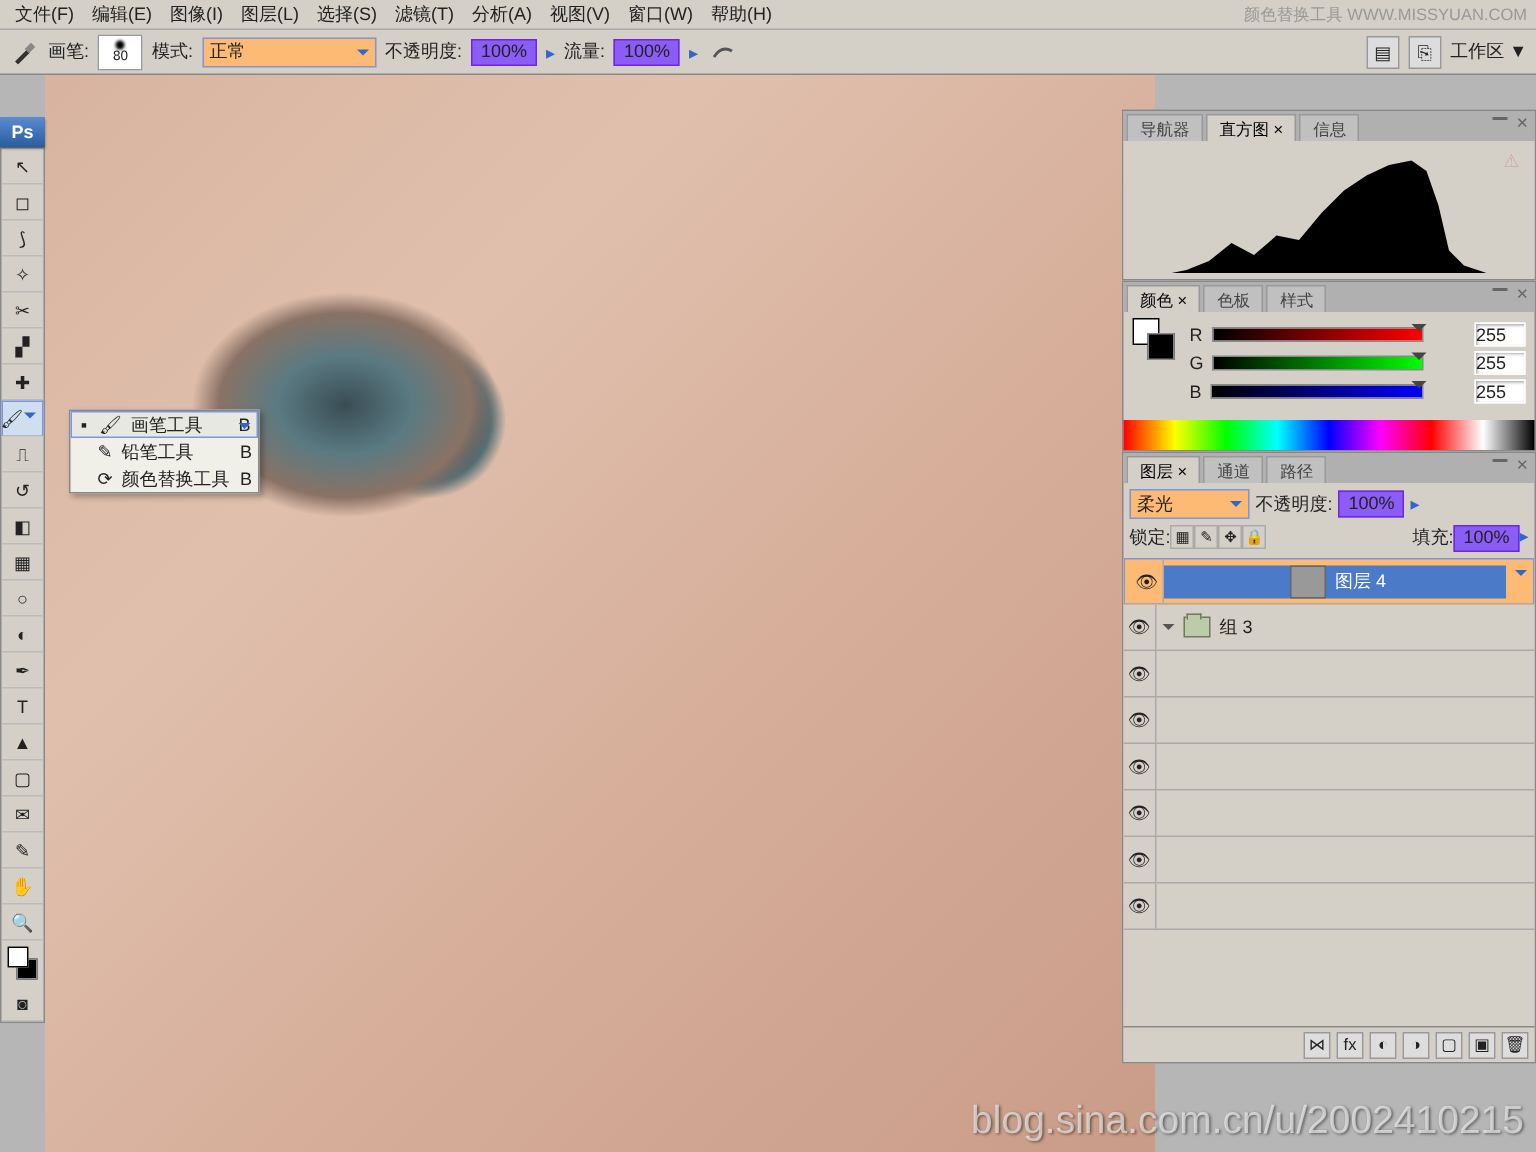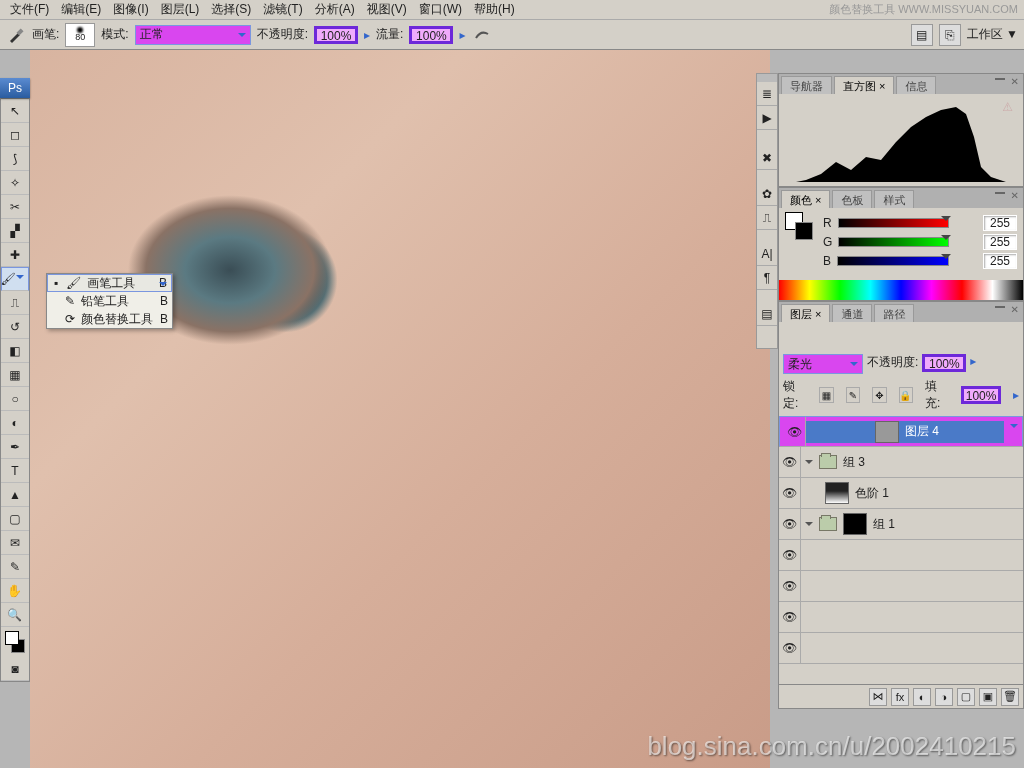--- a/index.html
+++ b/index.html
@@ -8,54 +8,54 @@
 
 .menu-bar { height:20px; background:#d4d0c8; display:flex; align-items:center; padding:0 4px; border-bottom:1px solid #aaa; position:relative; }
 .menu-item { padding:2px 6px; cursor:pointer; }
 .watermark-top { position:absolute; right:6px; top:2px; color:#999; font-size:11px; }
 
 
 .options-bar { height:30px; background:#d4d0c8; display:flex; align-items:center; padding:0 6px; gap:6px; border-bottom:1px solid #888; }
 .brush-icon { width:20px; height:20px; display:flex; align-items:center; justify-content:center; }
 .brush-sample { width:30px; height:24px; border:1px solid #999; display:flex; flex-direction:column; align-items:center; justify-content:center; background:#fff; font-size:10px; line-height:1; }
 .brush-dot { width:6px; height:6px; background:#000; border-radius:50%; filter:blur(1px); }
-.sel { border:1px solid #7a96df; background:#d946ef; height:20px; padding:0 18px 0 4px; display:inline-flex; align-items:center; position:relative; }
+.sel { border:1px solid #7a96df; background:#fdba74; height:20px; padding:0 18px 0 4px; display:inline-flex; align-items:center; position:relative; }
 .sel::after { content:""; position:absolute; right:4px; top:7px; border:4px solid transparent; border-top-color:#36c; }
-.num-box { border:3px solid #6d28d9; background:#f0abfc; width:44px; height:18px; text-align:center; }
+.num-box { border:1px solid #6d28d9; background:#8b5cf6; width:44px; height:18px; text-align:center; }
 .options-right { margin-left:auto; display:flex; gap:6px; align-items:center; }
 .icon-btn { width:22px; height:22px; border:1px solid #999; background:#ddd; display:flex; align-items:center; justify-content:center; }
 
 
 .toolbox { position:absolute; left:0; top:50px; width:30px; background:#d4d0c8; border:1px solid #888; }
 .tb-tool { width:28px; height:24px; display:flex; align-items:center; justify-content:center; border-bottom:1px solid #bbb; }
 .tb-tool.sel { background:#d0dff0; }
 .swatches { padding:4px; }
 .sw-fg { width:14px; height:14px; background:#fff; border:1px solid #000; position:relative; }
 .sw-bg { width:14px; height:14px; background:#000; border:1px solid #888; margin-left:6px; margin-top:-6px; }
 
 
-.ps-header { position:absolute; left:0; top:78px; width:30px; height:20px; background:linear-gradient(#5a8bd1,#2a5ca0); color:#fff; display:flex; align-items:center; justify-content:center; font-weight:normal; box-shadow:0 1px 2px rgba(0,0,0,.4); z-index:3; }
+.ps-header { position:absolute; left:0; top:78px; width:30px; height:20px; background:linear-gradient(#5a8bd1,#2a5ca0); color:#fff; display:flex; align-items:center; justify-content:center; font-weight:bold; box-shadow:0 1px 2px rgba(0,0,0,.4); z-index:3; }
 
 
 .flyout { position:absolute; left:46px; top:273px; width:127px; background:#f0efe8; border:1px solid #888; box-shadow:2px 2px 4px rgba(0,0,0,.3); z-index:5; }
 .fly-item { display:flex; align-items:center; height:18px; padding:0 4px; gap:6px; }
 .fly-item.sel { background:#e8e8e2; }
 .fly-dot { width:8px; text-align:center; }
 .fly-key { margin-left:auto; }
 
 
 .canvas { position:absolute; left:30px; top:50px; width:740px; height:718px; background: radial-gradient(ellipse 300px 220px at 200px 220px, #3a4d55 0%, #5b7a82 15%, #8a7265 28%, transparent 34%), radial-gradient(circle 70px at 255px 230px, #1a1f23 0%, #2d4850 30%, #506d74 60%, transparent 75%), linear-gradient(135deg, #d8b4a0 0%, #e0c0ad 30%, #d6ae9a 60%, #c99c88 100%); }
 
 
 .vdock { position:absolute; right:246px; top:73px; width:22px; height:276px; background:#d4d0c8; border:1px solid #999; display:flex; flex-direction:column; }
 .vdock .vd-grip { height:8px; background:#bbb; }
 .vdock .vd-btn { height:24px; border-bottom:1px solid #aaa; display:flex; align-items:center; justify-content:center; }
 
 
-.panel-stack { position:absolute; right:0; top:73px; width:246px; display:flex; flex-direction:column; gap:0; }
+.panel-stack { position:absolute; right:0; top:73px; width:276px; display:flex; flex-direction:column; gap:0; }
 .panel { background:#d4d0c8; border:1px solid #888; margin-bottom:0; }
 .p-tabs { height:20px; display:flex; align-items:flex-end; background:#b0b0b0; position:relative; }
 .p-tab { height:18px; padding:2px 8px 0; background:#c0c0c0; border:1px solid #999; border-bottom:none; margin-left:2px; color:#444; font-size:11px; }
 .p-tab.act { background:#d4d0c8; color:#000; }
 .p-close { position:absolute; right:4px; top:2px; font-size:10px; color:#666; }
 .p-dash { position:absolute; right:18px; top:4px; width:10px; height:2px; background:#666; }
 .p-body { padding:4px 6px; }
 
 
 .hist-body { height:92px; display:flex; align-items:flex-end; justify-content:center; padding:4px; position:relative; background:#d4d0c8; }
@@ -63,30 +63,30 @@
 .histogram svg { width:100%; height:100%; }
 .warn { position:absolute; right:10px; top:6px; color:#caa; }
 
 
 .color-row { display:flex; align-items:center; gap:6px; margin:3px 0; }
 .color-slider { flex:1; height:10px; border:1px solid #888; position:relative; }
 .csR { background:linear-gradient(to right,#000,#f00); }
 .csG { background:linear-gradient(to right,#000,#0f0); }
 .csB { background:linear-gradient(to right,#000,#00f); }
 .color-slider::after { content:""; position:absolute; right:-3px; top:-3px; width:0; height:0; border:5px solid transparent; border-top-color:#444; }
-.color-val { width:34px; height:16px; border:1px solid #fff; background:#fff; text-align:center; box-shadow:inset 1px 1px 2px #aaa;margin-left:28px; }
+.color-val { width:34px; height:16px; border:1px solid #fff; background:#fff; box-shadow:inset 1px 1px 2px #aaa;margin-left:28px; }
 .spectrum { height:20px; margin-top:4px; background:linear-gradient(to right,#f00,#ff0,#0f0,#0ff,#00f,#f0f,#f00,#fff,#000); }
 .sw-pair { width:32px; height:30px; position:relative; }
 .swA { position:absolute; width:18px; height:18px; background:#fff; border:1px solid #000; }
 .swB { position:absolute; width:18px; height:18px; background:#000; border:1px solid #888; left:10px; top:10px; }
 
 
 .layers-panel { height:408px; display:flex; flex-direction:column; }
-.layers-opts { display:flex; gap:4px; padding:4px;margin-top:28px; }
-.layers-lock { display:flex; align-items:center; gap:12px; padding:0 4px 4px; }
+.layers-opts { display:flex; align-items:center; gap:4px; padding:4px; }
+.layers-lock { display:flex; align-items:flex-start; gap:0; padding:0 4px 4px; }
 .lock-ic { width:16px; height:16px; border:1px solid #aaa; display:flex; align-items:center; justify-content:center; font-size:10px; }
 .layer-list { flex:1; overflow:hidden; background:#d4d0c8; }
 .layer { display:flex; align-items:center; height:31px; border-bottom:1px solid #aaa; }
 .eye { width:22px; height:100%; border-right:1px solid #aaa; display:flex; align-items:center; justify-content:center; }
 .layer-content { flex:1; display:flex; align-items:center; gap:6px; padding-left:4px; }
 .layer.sel .layer-content { background:#4a7ac8; color:#fff;justify-content:center; }
 .thumb { width:24px; height:22px; border:1px solid #666; background:#999; }
 .thumb.portrait { background:linear-gradient(#d4a,#ba8); }
 .thumb.hist { background:#222; display:flex; align-items:flex-end; }
 .thumb.hist::after { content:""; width:100%; height:60%; background:linear-gradient(to top,#fff,transparent); }
@@ -315,34 +315,23 @@
       <div class="layer">
         <div class="eye">👁</div>
         <div class="layer-content">
             <span class="tri"></span>
             <div class="folder-ic"></div>
             <span>组 3</span>
           </div>
       </div>
       <div class="layer">
         <div class="eye">👁</div>
-        <div class="layer-content">
-            <span class="indent"></span>
-            <div class="thumb hist"></div>
-            <span>色阶 1</span>
-          </div>
-      </div>
-      <div class="layer">
-        <div class="eye">👁</div>
-        <div class="layer-content">
-            <span class="tri"></span>
-            <div class="folder-ic"></div>
-            <div class="mask"></div>
-            <span>组 1</span>
-          </div>
+      </div>
+      <div class="layer">
+        <div class="eye">👁</div>
       </div>
       <div class="layer">
         <div class="eye">👁</div>
       </div>
       <div class="layer">
         <div class="eye">👁</div>
       </div>
       <div class="layer">
         <div class="eye">👁</div>
       </div>

